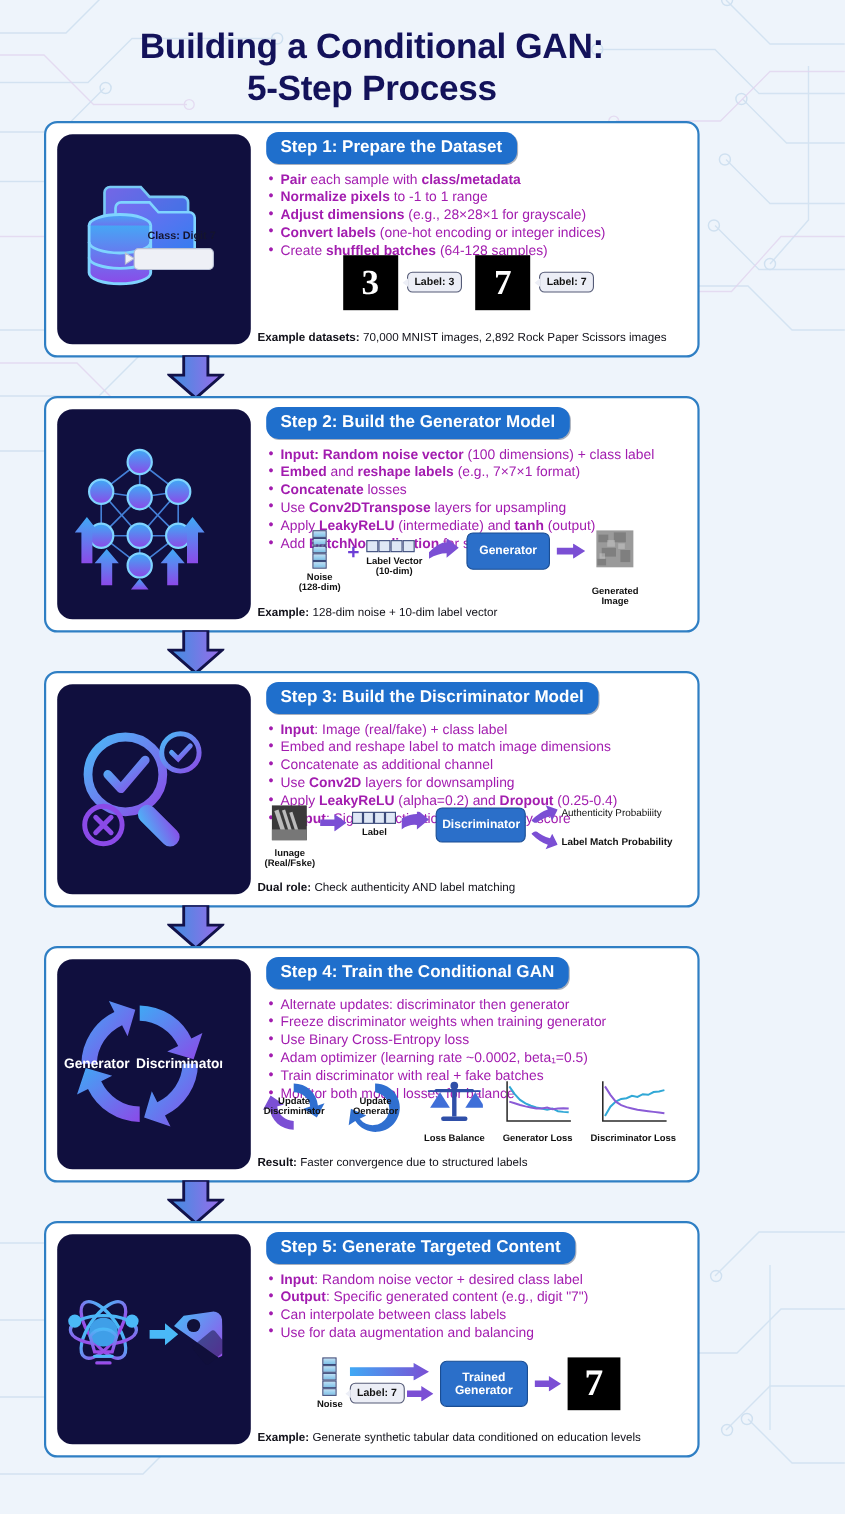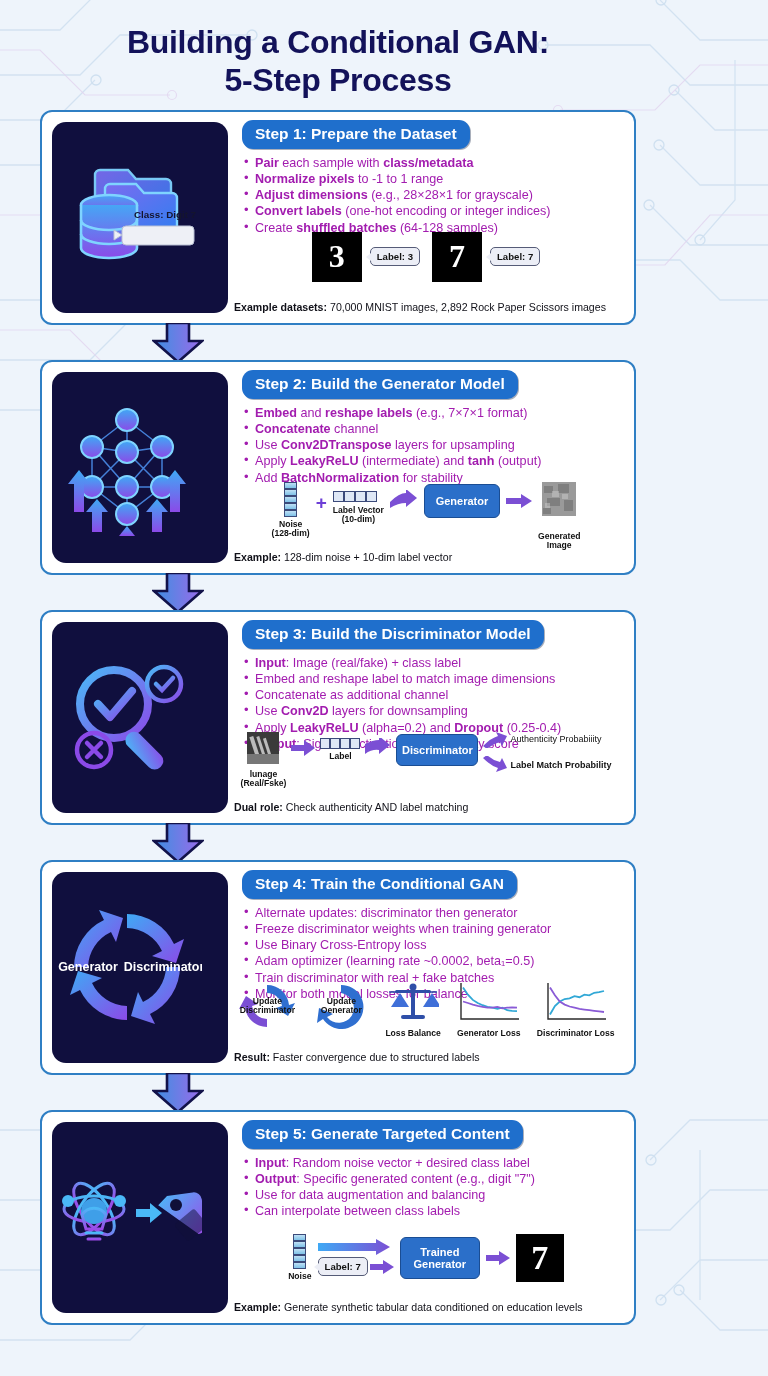--- a/index.html
+++ b/index.html
@@ -283,22 +283,23 @@
             <path d="M40 140 h10 v-20 h6 l-11 -13 l-11 13 h6 z"></path>
             <path d="M100 140 h10 v-20 h6 l-11 -13 l-11 13 h6 z"></path>
             <path d="M75 134 l-8 10 h16 z"></path>
           </g>
         </svg>
       </div>
 
       <div class="content">
         <div class="step-header">Step 2: Build the Generator Model</div>
         <ul class="bullets">
+            <li><b>Input:</b><span> </span><b>Random noise vector</b><span> (100 dimensions) + class label</span></li>
             <li><b>Embed</b><span> and </span><b>reshape labels</b><span> (e.g., 7×7×1 format)</span></li>
-            <li><b>Concatenate</b><span> channel</span></li>
+            <li><b>Concatenate</b><span> losses</span></li>
             <li><span>Use </span><b>Conv2DTranspose</b><span> layers for upsampling</span></li>
             <li><span>Apply </span><b>LeakyReLU</b><span> (intermediate) and </span><b>tanh</b><span> (output)</span></li>
             <li><span>Add </span><b>BatchNormalization</b><span> for stability</span></li>
           </ul>
 
         <div class="diagram">
           <div style="display:flex;align-items:flex-start;justify-content:center;gap:6px;padding-top:2px;">
             <div style="text-align:center;">
               <div style="display:flex;flex-direction:column;width:13px;margin:0 auto;">
                 <div class="vec-cell noise-gradient" style="height:7px;"></div>
@@ -588,22 +589,22 @@
           <circle cx="124" cy="48" r="6" fill="#101038"></circle>
           <rect x="126" y="57" width="26" height="22" rx="3" fill="#101038" opacity="0.5" transform="rotate(-40 139 68)"></rect>
         </svg>
       </div>
 
       <div class="content">
         <div class="step-header">Step 5: Generate Targeted Content</div>
         <ul class="bullets">
             <li><b>Input</b><span>: Random noise vector + desired class label</span></li>
             <li><b>Output</b><span>: Specific generated content (e.g., digit "7")</span></li>
+            <li><span>Can interpolate between class labels</span></li>
             <li><span>Use for data augmentation and balancing</span></li>
-            <li><span>Can interpolate between class labels</span></li>
           </ul>
 
         <div class="diagram">
           <div style="display:flex;align-items:center;justify-content:center;gap:6px;padding-top:4px;">
             <div style="text-align:center;">
               <div style="display:flex;flex-direction:column;width:13px;margin:0 auto;">
                 <div class="vec-cell noise-gradient" style="height:7px;"></div>
                 <div class="vec-cell noise-gradient" style="height:7px;"></div>
                 <div class="vec-cell noise-gradient" style="height:7px;"></div>
                 <div class="vec-cell noise-gradient" style="height:7px;"></div>

